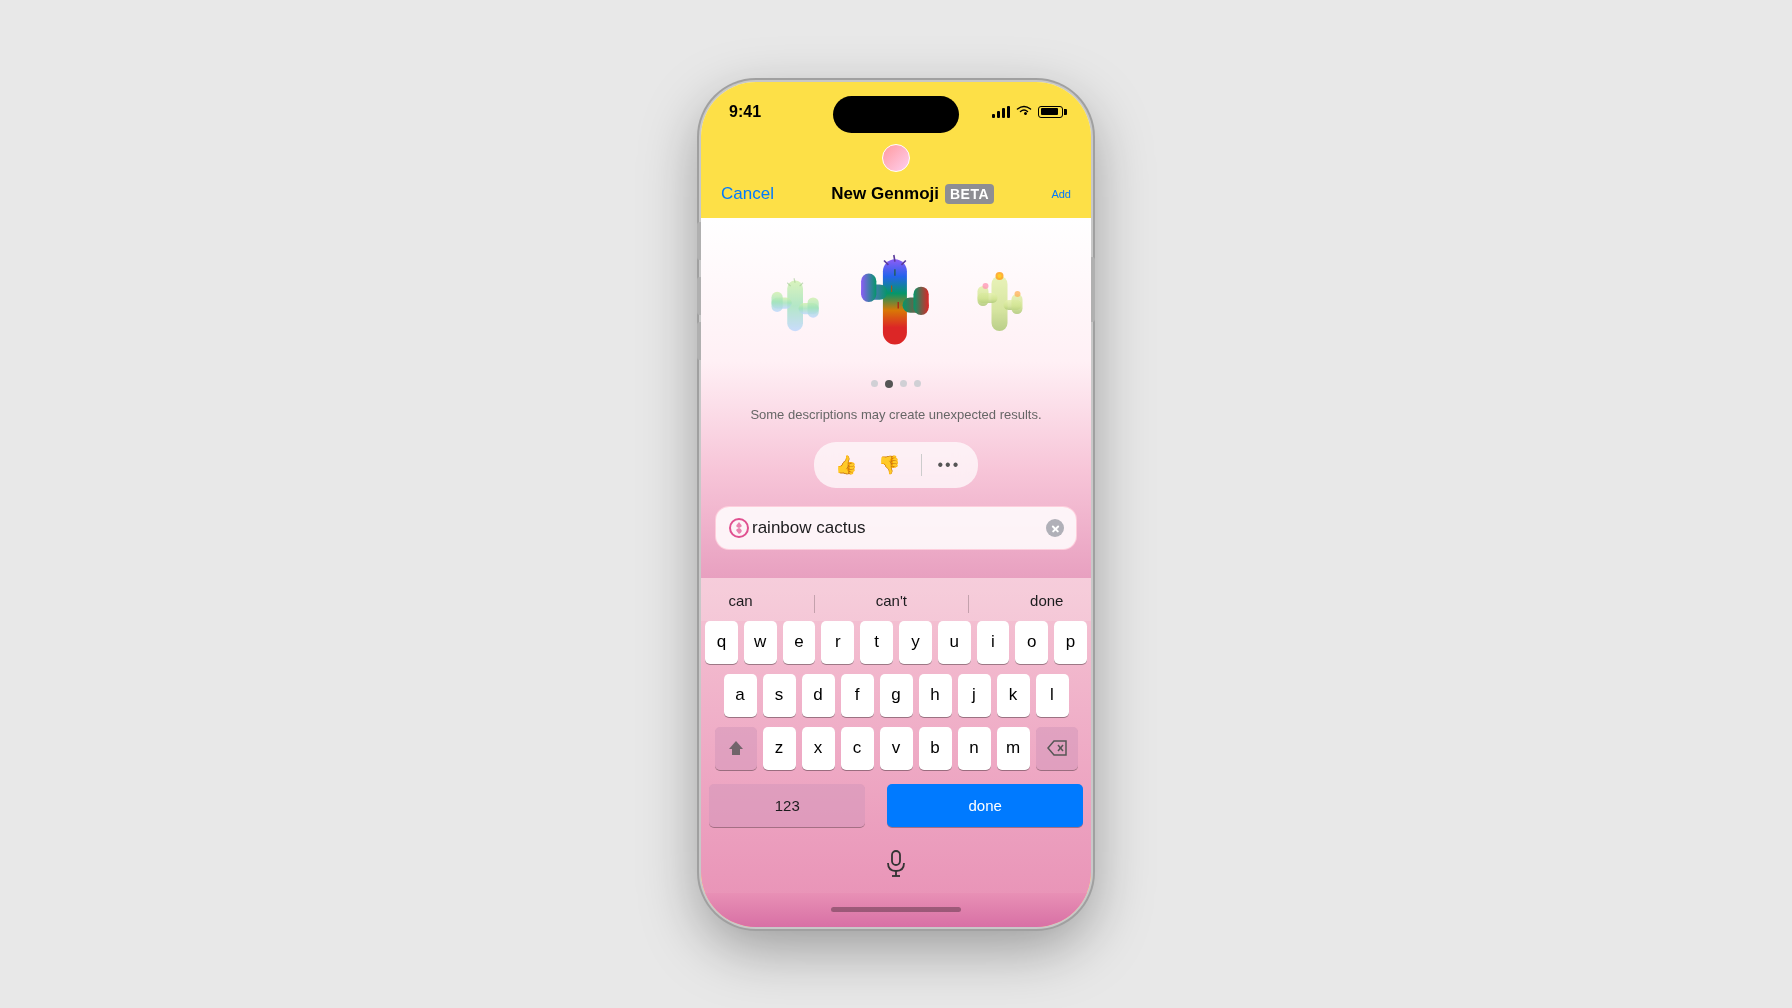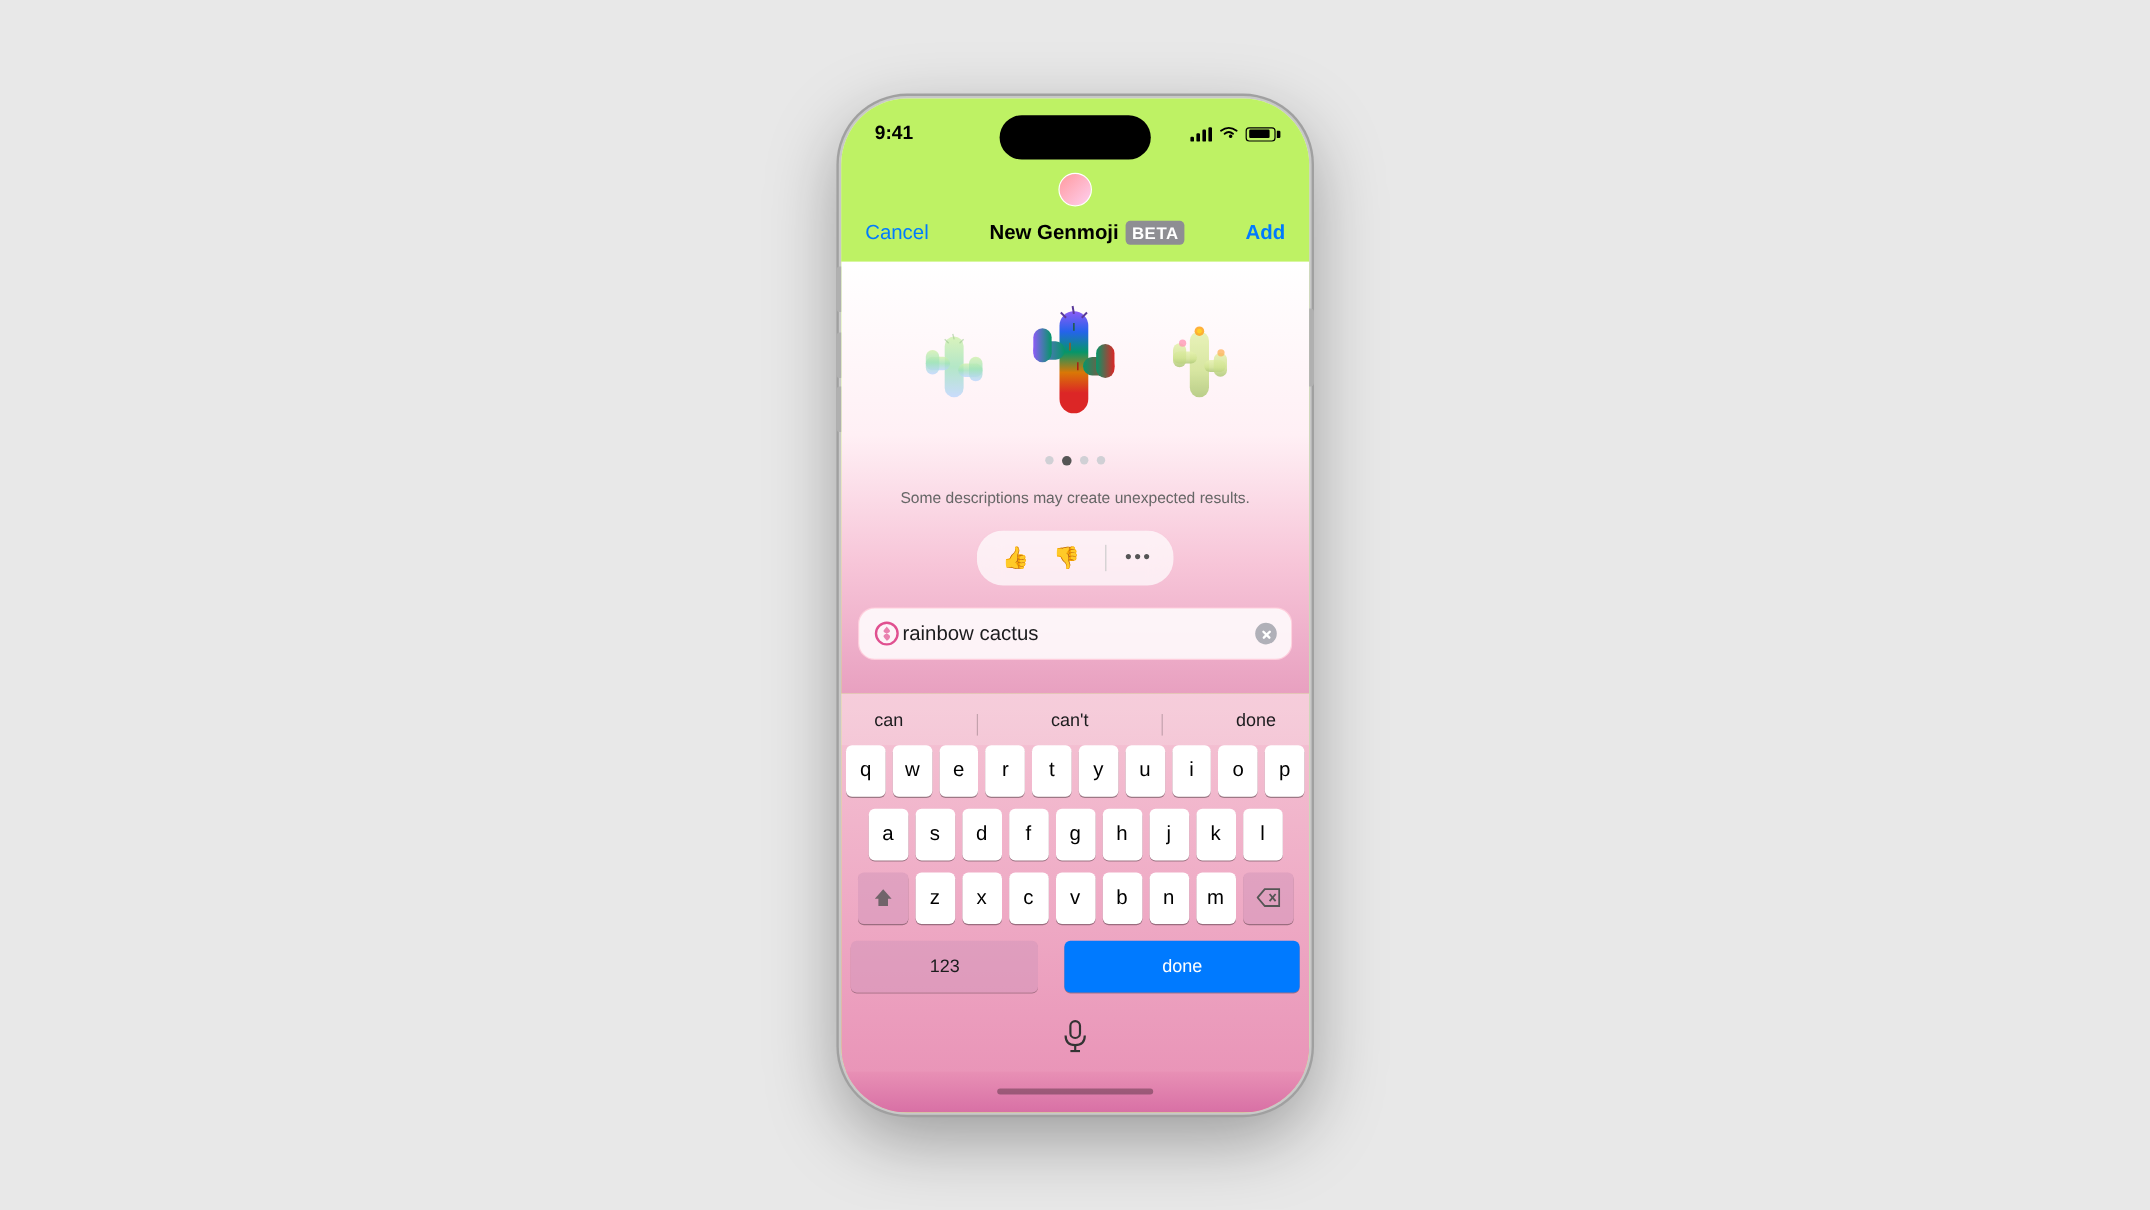--- a/index.html
+++ b/index.html
@@ -43,21 +43,21 @@
       height: 65px;
       background: #b0b0b0;
       border-radius: 0 3px 3px 0;
     }
 
     .phone-screen {
       width: 100%;
       height: 100%;
       border-radius: 55px;
       overflow: hidden;
-      background: #bef264;
+      background: #fde047;
       display: flex;
       flex-direction: column;
     }
 
     
     .status-bar {
       display: flex;
       align-items: center;
       justify-content: space-between;
       padding: 14px 28px 6px;
@@ -188,23 +188,23 @@
       background: #8e8e93;
       color: #fff;
       font-size: 14px;
       font-weight: 700;
       padding: 2px 5px;
       border-radius: 4px;
       letter-spacing: 0.5px;
     }
 
     .nav-add {
-      font-size: 17px;
+      font-size: 11px;
       color: #007AFF;
-      font-weight: 700;
+      font-weight: 400;
       cursor: pointer;
     }
 
     
     .content-area {
       flex: 1;
       background: linear-gradient(to bottom, #ffffff 0%, #fff0f5 40%, #f7c5d8 70%, #e8a0c0 100%);
       display: flex;
       flex-direction: column;
       align-items: center;

